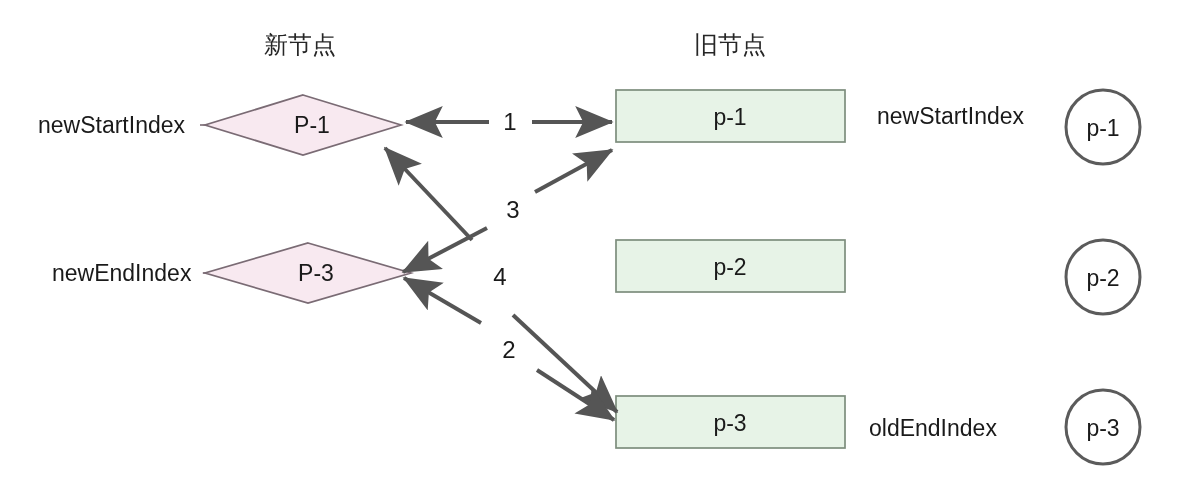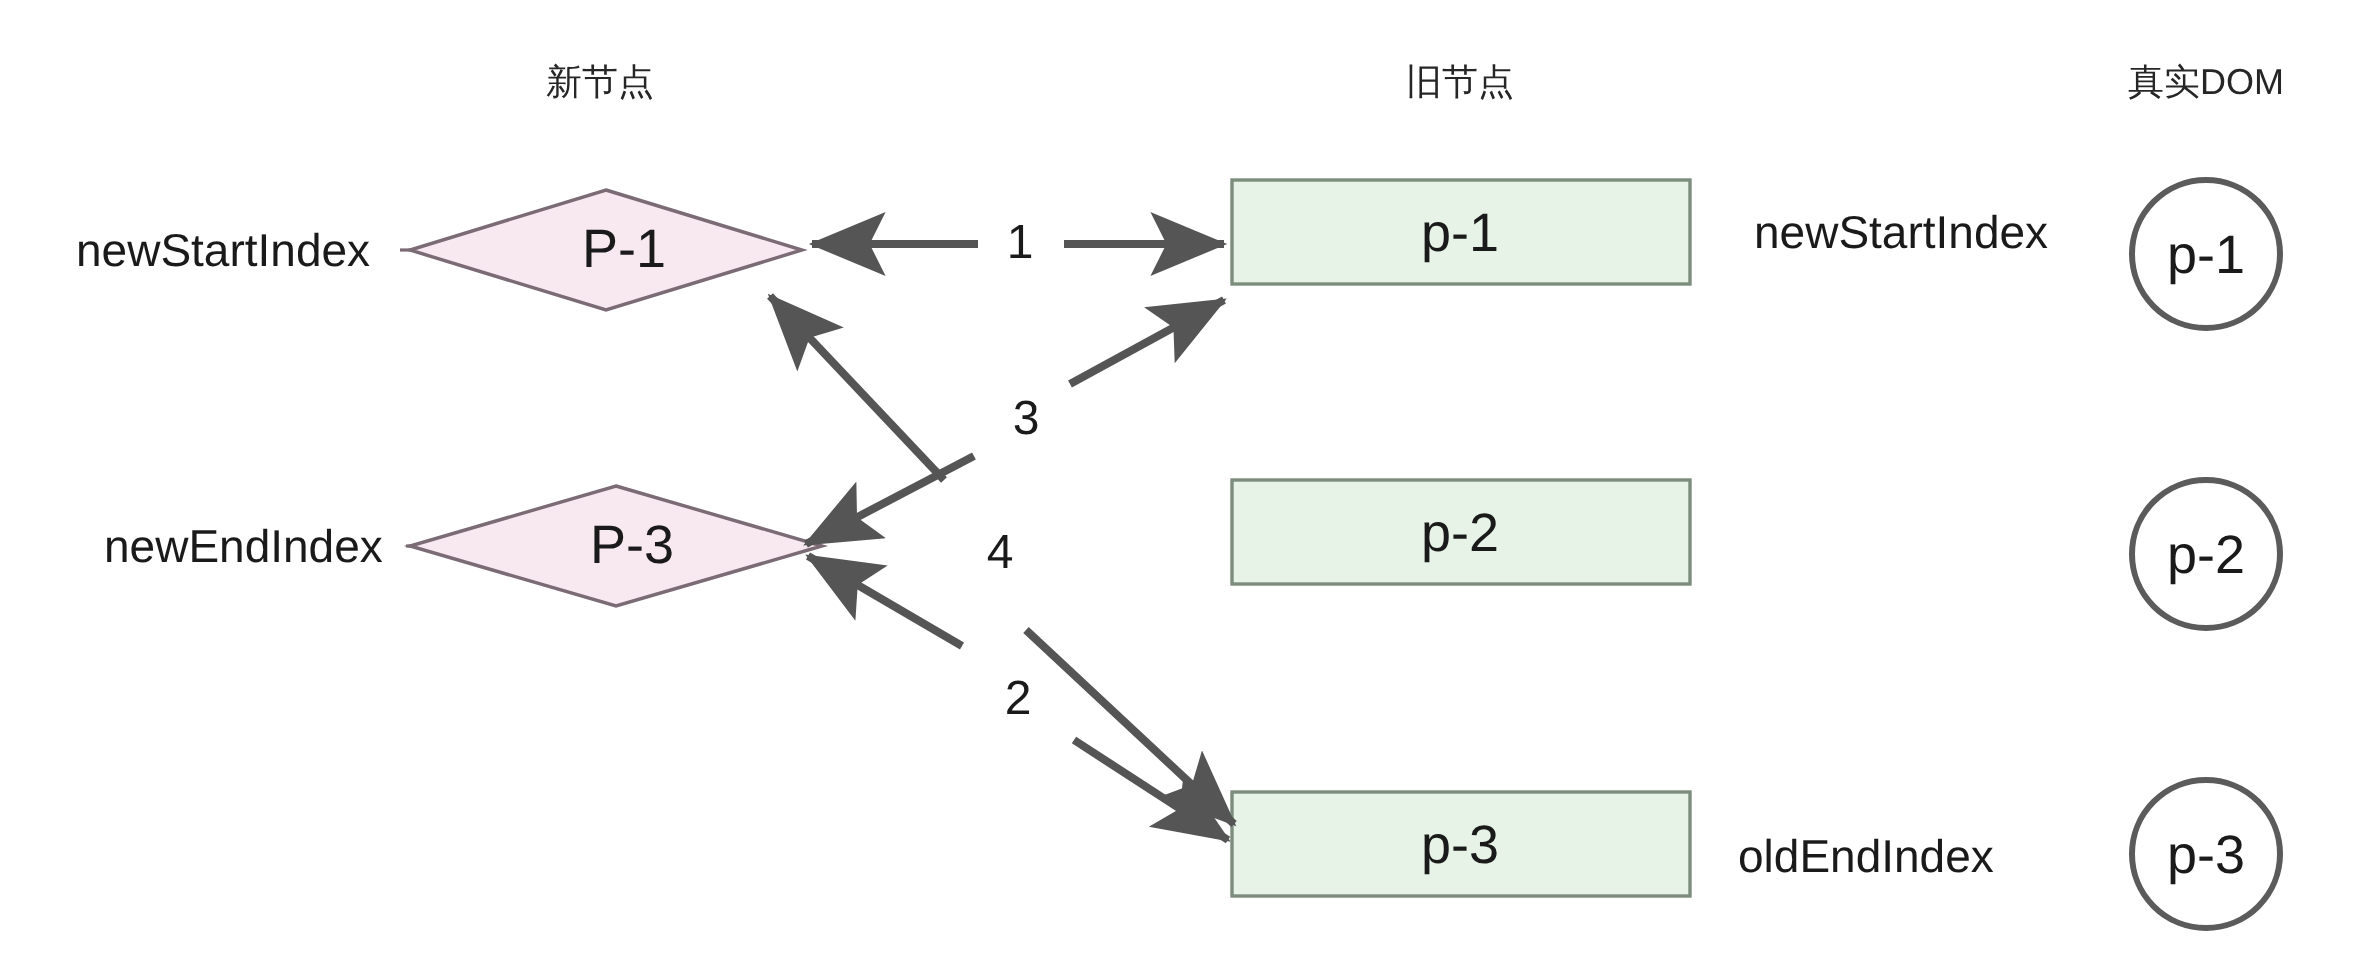--- a/index.html
+++ b/index.html
@@ -4,31 +4,31 @@
 <style>
   html,body{margin:0;padding:0;}
   body{
     width:1180px;height:477px;background:#ffffff;
     font-family:"Liberation Sans","DejaVu Sans",sans-serif;
     overflow:hidden;position:relative;
   }
   #stage{position:absolute;left:0;top:0;width:1180px;height:477px;}
   svg.layer{position:absolute;left:0;top:0;width:1180px;height:477px;}
   .col-title{
-    position:absolute;font-size:18px;color:#262626;
+    position:absolute;font-size:24px;color:#262626;
     text-align:center;white-space:nowrap;
     transform:translateX(-50%);
   }
   .node-label{
     position:absolute;font-size:23px;color:#1a1a1a;
     white-space:nowrap;
     margin-left:20px;
   }
   .shape-text{
-    position:absolute;font-size:27px;color:#1a1a1a;
+    position:absolute;font-size:23px;color:#1a1a1a;
     white-space:nowrap;transform:translate(-50%,-50%);
   }
   .edge-num{
     position:absolute;font-size:24px;color:#1a1a1a;
     white-space:nowrap;transform:translate(-50%,-50%);
   }
 </style>
 </head>
 <body>
 
@@ -71,21 +71,20 @@
     </g>
 
     <g>
       <line x1="513" y1="315" x2="617" y2="412" stroke="#555555" stroke-width="4" marker-end="url(#ah)"></line>
       <line x1="537" y1="370" x2="614" y2="420" stroke="#555555" stroke-width="4" marker-end="url(#ah)"></line>
     </g>
   </svg>
 
   <div class="col-title" style="left:300px;top:29px;">新节点</div>
   <div class="col-title" style="left:730px;top:29px;font-family:Liberation Serif, serif;">旧节点</div>
-  <div class="col-title" style="left:1103px;top:29px;">真实DOM</div>
 
   <div class="node-label" style="left:18px;top:112px;">newStartIndex</div>
   <div class="node-label" style="left:32px;top:260px;">newEndIndex</div>
   <div class="node-label" style="left:857px;top:103px;">newStartIndex</div>
   <div class="node-label" style="left:849px;top:415px;">oldEndIndex</div>
 
   <div class="shape-text" style="left:312px;top:125px;">P-1</div>
   <div class="shape-text" style="left:316px;top:273px;">P-3</div>
 
   <div class="shape-text" style="left:730px;top:117px;">p-1</div>

